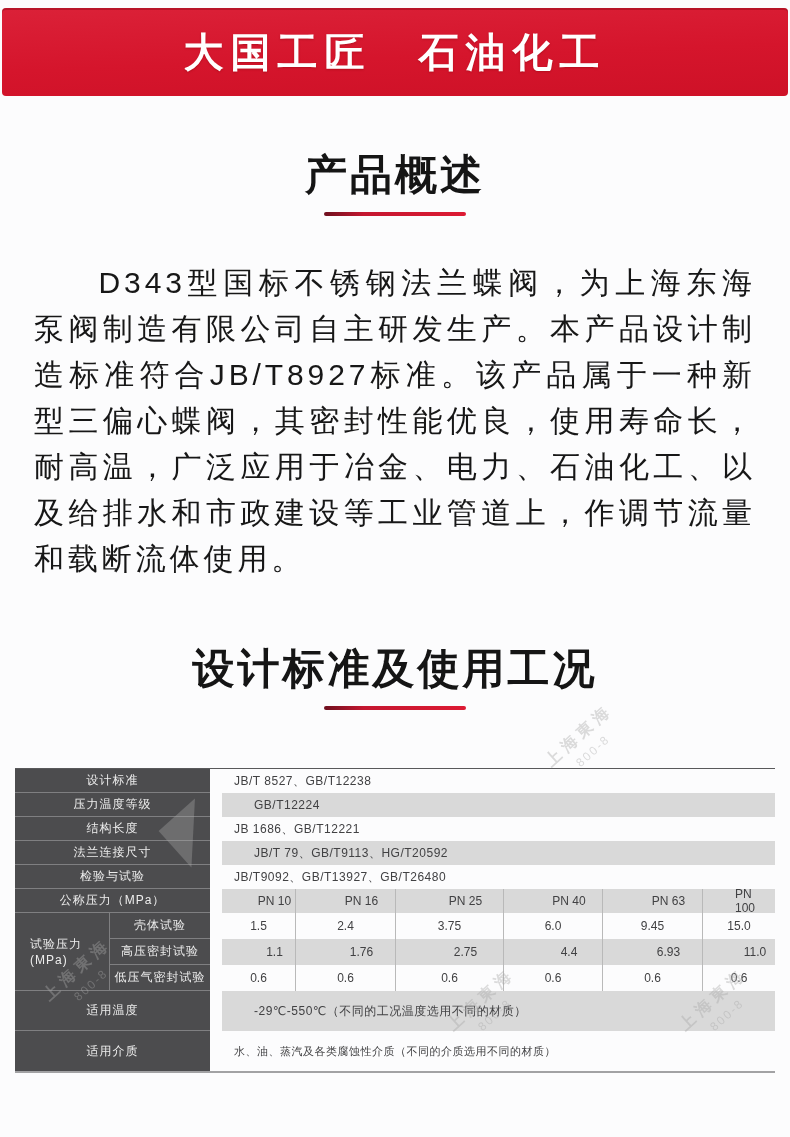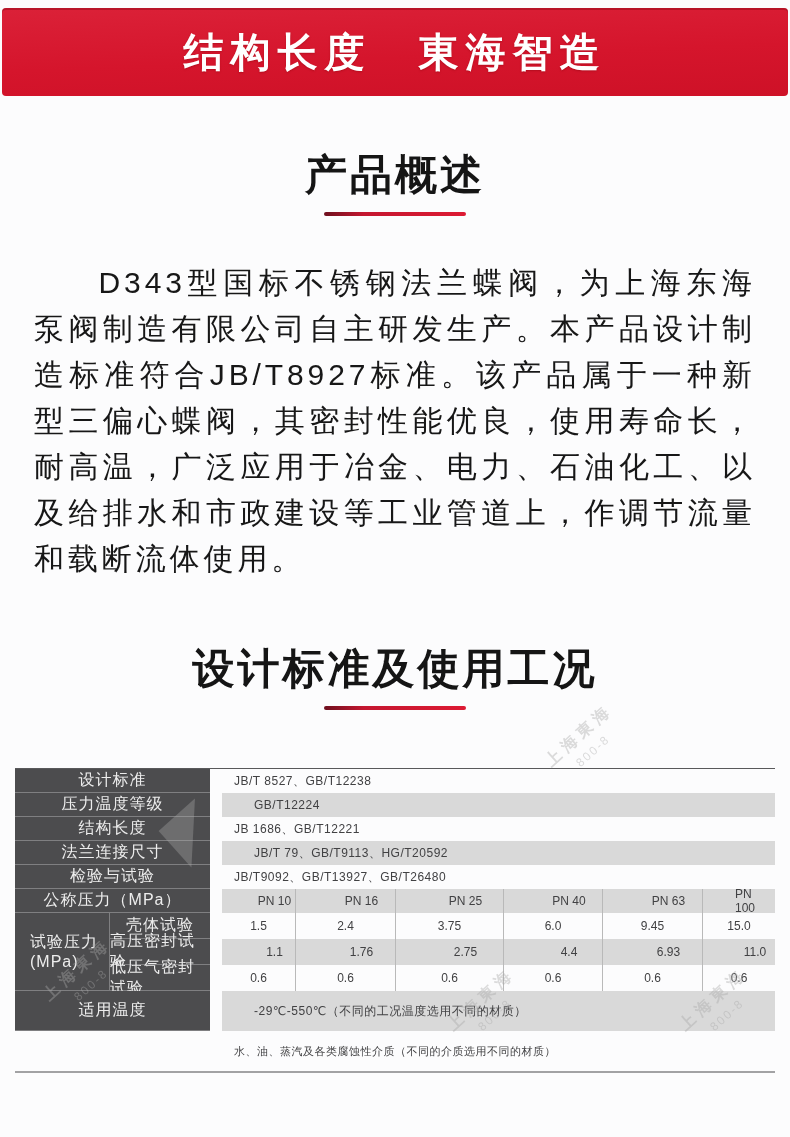--- a/index.html
+++ b/index.html
@@ -42,21 +42,21 @@
 
   
   .spec-table{
     position:relative;margin:58px 15px 0;width:760px;
     border-top:1px solid #59595b;border-bottom:2px solid #a2a2a4;
     display:grid;
     grid-template-columns:95px 100px 12px 73px 100px 108px 99px 100px 73px;
     grid-template-rows:repeat(6,24px) repeat(3,26px) 40px 40px;
   }
   .hcell{
-    background:#4c4c4e;color:#ededed;font-size:16px;letter-spacing:1px;
+    background:#4c4c4e;color:#ededed;font-size:12px;letter-spacing:1px;
     display:flex;align-items:center;justify-content:center;
     border-bottom:1px solid #7f7f81;
   }
   .hcell.nb{border-bottom:none;}
   .hcell.rsep{border-right:1px solid #7f7f81;padding-left:15px;}
   .vcell{
     font-size:12px;color:#414143;letter-spacing:.5px;
     display:flex;align-items:center;padding-left:12px;
   }
   .dcell{
@@ -77,21 +77,21 @@
   .wm-brand{font-size:16px;font-weight:bold;letter-spacing:5px;white-space:nowrap;}
   .wm-phone{font-size:12px;letter-spacing:2px;white-space:nowrap;}
   .wm-logo{font-size:64px;line-height:1;opacity:.9;}
 </style>
 </head>
 <body>
 
 <div class="page">
 
   <div class="banner">
-    <span class="banner-text">结构长度　東海智造</span>
+    <span class="banner-text">大国工匠　石油化工</span>
   </div>
 
   <h1 class="sec-title t1">产品概述</h1>
   <div class="sec-underline"></div>
   <p class="para">D343型国标不锈钢法兰蝶阀，为上海东海泵阀制造有限公司自主研发生产。本产品设计制造标准符合JB/T8927标准。该产品属于一种新型三偏心蝶阀，其密封性能优良，使用寿命长，耐高温，广泛应用于冶金、电力、石油化工、以及给排水和市政建设等工业管道上，作调节流量和载断流体使用。</p>
 
   <h1 class="sec-title t2">设计标准及使用工况</h1>
   <div class="sec-underline"></div>
 
   <div class="spec-table">
@@ -141,20 +141,21 @@
     <div class="dcell white" style="grid-row:9;grid-column:4">0.6</div>
     <div class="dcell white vl" style="grid-row:9;grid-column:5">0.6</div>
     <div class="dcell white vl" style="grid-row:9;grid-column:6">0.6</div>
     <div class="dcell white vl" style="grid-row:9;grid-column:7">0.6</div>
     <div class="dcell white vl" style="grid-row:9;grid-column:8">0.6</div>
     <div class="dcell white vl" style="grid-row:9;grid-column:9">0.6</div>
 
     <div class="hcell" style="grid-row:10;grid-column:1/3">适用温度</div>
     <div class="vcell gray" style="grid-row:10;grid-column:4/10">-29℃-550℃（不同的工况温度选用不同的材质）</div>
 
+    <div class="hcell nb" style="grid-row:11;grid-column:1/3">适用介质</div>
     <div class="vcell white small" style="grid-row:11;grid-column:4/10">水、油、蒸汽及各类腐蚀性介质（不同的介质选用不同的材质）</div>
 
     <div class="wm" style="left:528px;top:-46px">
       <span class="wm-brand">上海東海</span>
       <span class="wm-phone">800-8</span>
     </div>
     <div class="wm" style="left:150px;top:28px">
       <span class="wm-logo">◤</span>
     </div>
     <div class="wm" style="left:26px;top:188px">

